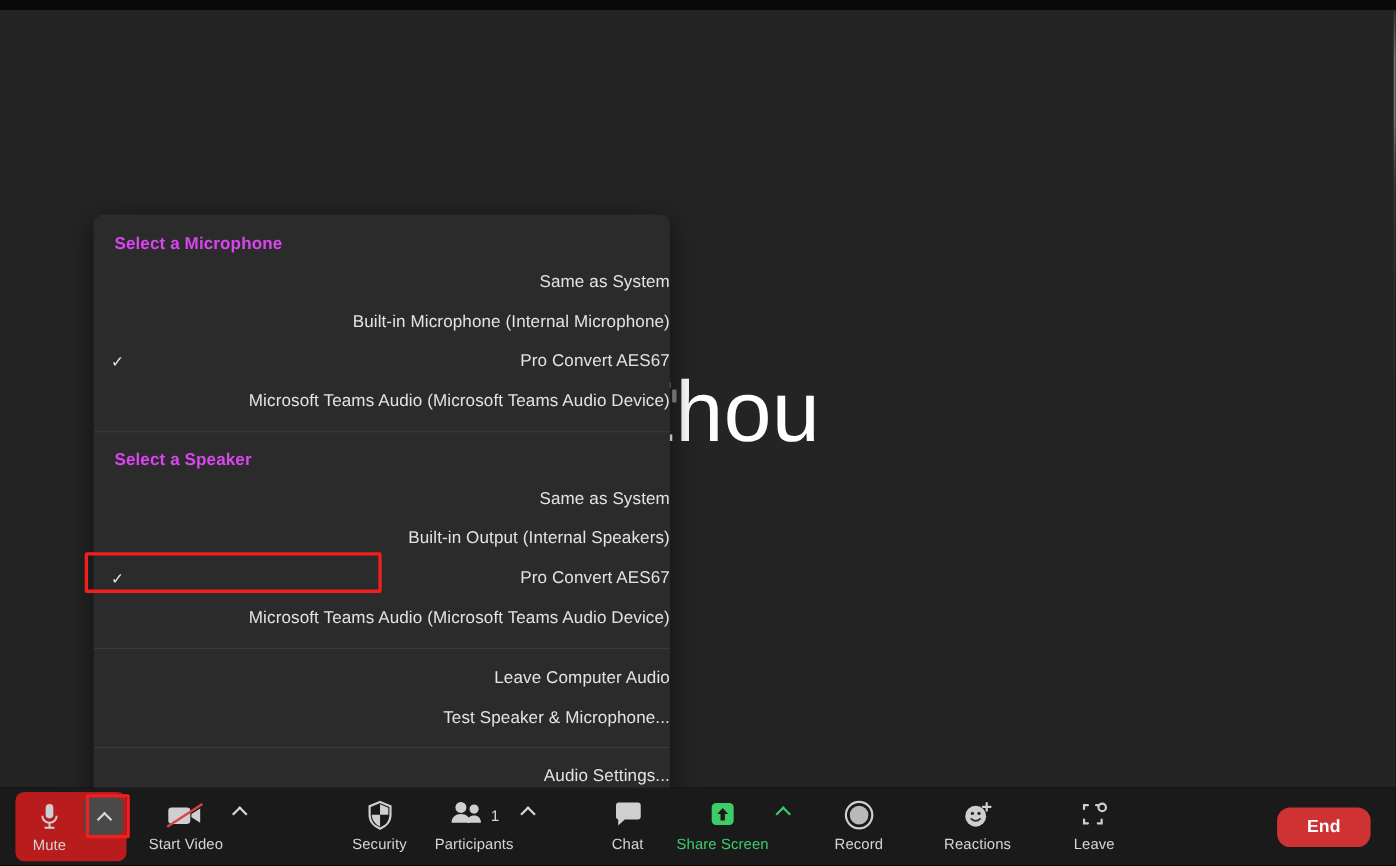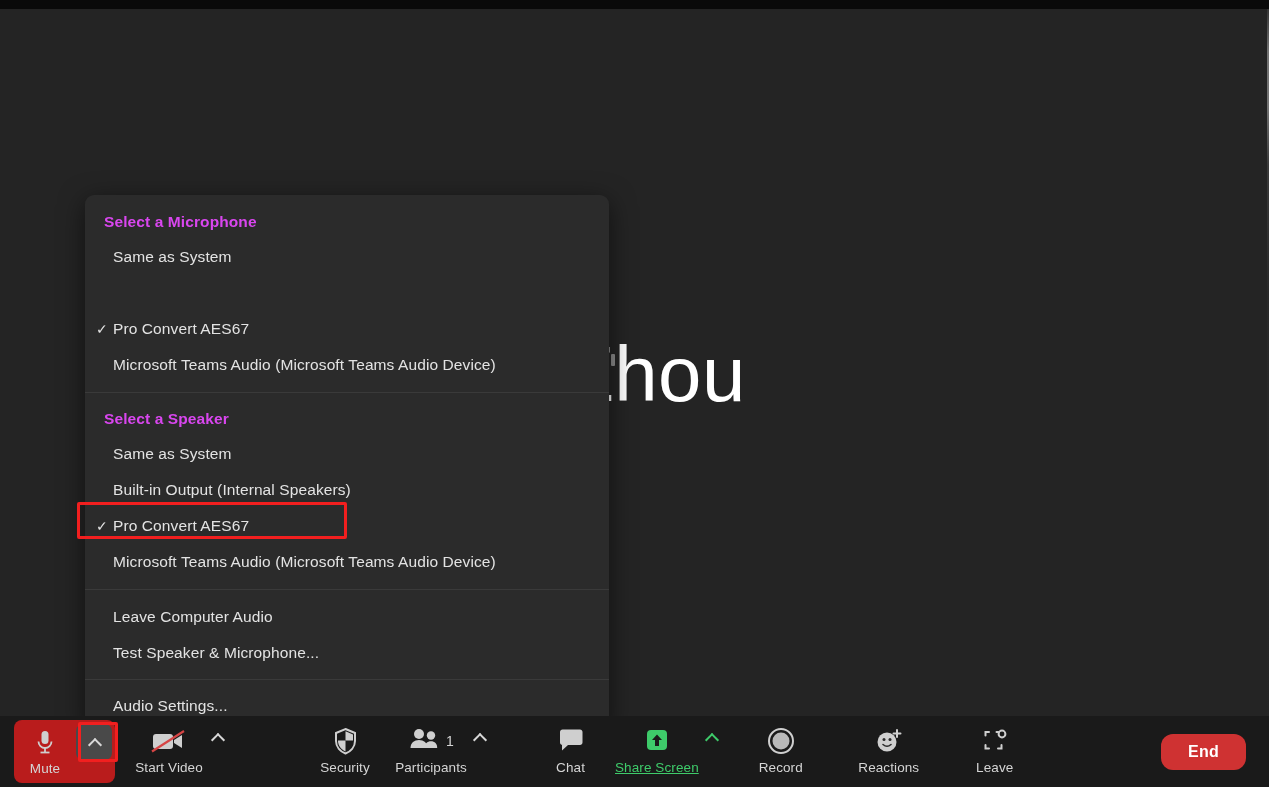--- a/index.html
+++ b/index.html
@@ -102,27 +102,28 @@
     font-size: 15.5px;
     font-weight: 700;
     color: #d946ef;
     letter-spacing: 0.1px;
   }
 
   .menu-item {
     height: 36px;
     display: flex;
     align-items: center;
-    padding-left: 11px;
+    padding-left: 16px;
     font-size: 15.5px;
     color: #e3e3e3;
     letter-spacing: 0.1px;
     cursor: default;
     position: relative;
     white-space: nowrap;
+    justify-content: space-between;
   }
 
   .menu-item .check {
     width: 17px;
     flex: 0 0 17px;
     font-size: 14px;
     color: #e3e3e3;
     line-height: 1;
     display: inline-block;
   }
@@ -202,21 +203,21 @@
   }
 
   .tb-label {
     font-size: 13.5px;
     color: #d5d5d5;
     margin-top: 2px;
     white-space: nowrap;
     letter-spacing: 0.1px;
   }
 
-  .tb-label.green { color: #3ecb6a; text-decoration: underline; }
+  .tb-label.green { color: #3ecb6a; }
 
   
   .mute-group {
     position: relative;
     display: flex;
     align-items: flex-start;
     background: #b91c1c;
     border-radius: 8px;
     height: 63px;
     margin-top: 4px;
@@ -336,20 +337,21 @@
     <div class="menu-section">
       <div class="menu-header">Select a Microphone</div>
 
       <div class="menu-item">
         <span class="check empty">✓</span>
         <span class="label">Same as System</span>
       </div>
 
       <div class="menu-item">
         <span class="check empty">✓</span>
+        <span class="label">Built-in Microphone (Internal Microphone)</span>
       </div>
 
       <div class="menu-item">
         <span class="check">✓</span>
         <span class="label">Pro Convert AES67</span>
       </div>
 
       <div class="menu-item">
         <span class="check empty">✓</span>
         <span class="label">Microsoft Teams Audio (Microsoft Teams Audio Device)</span>

